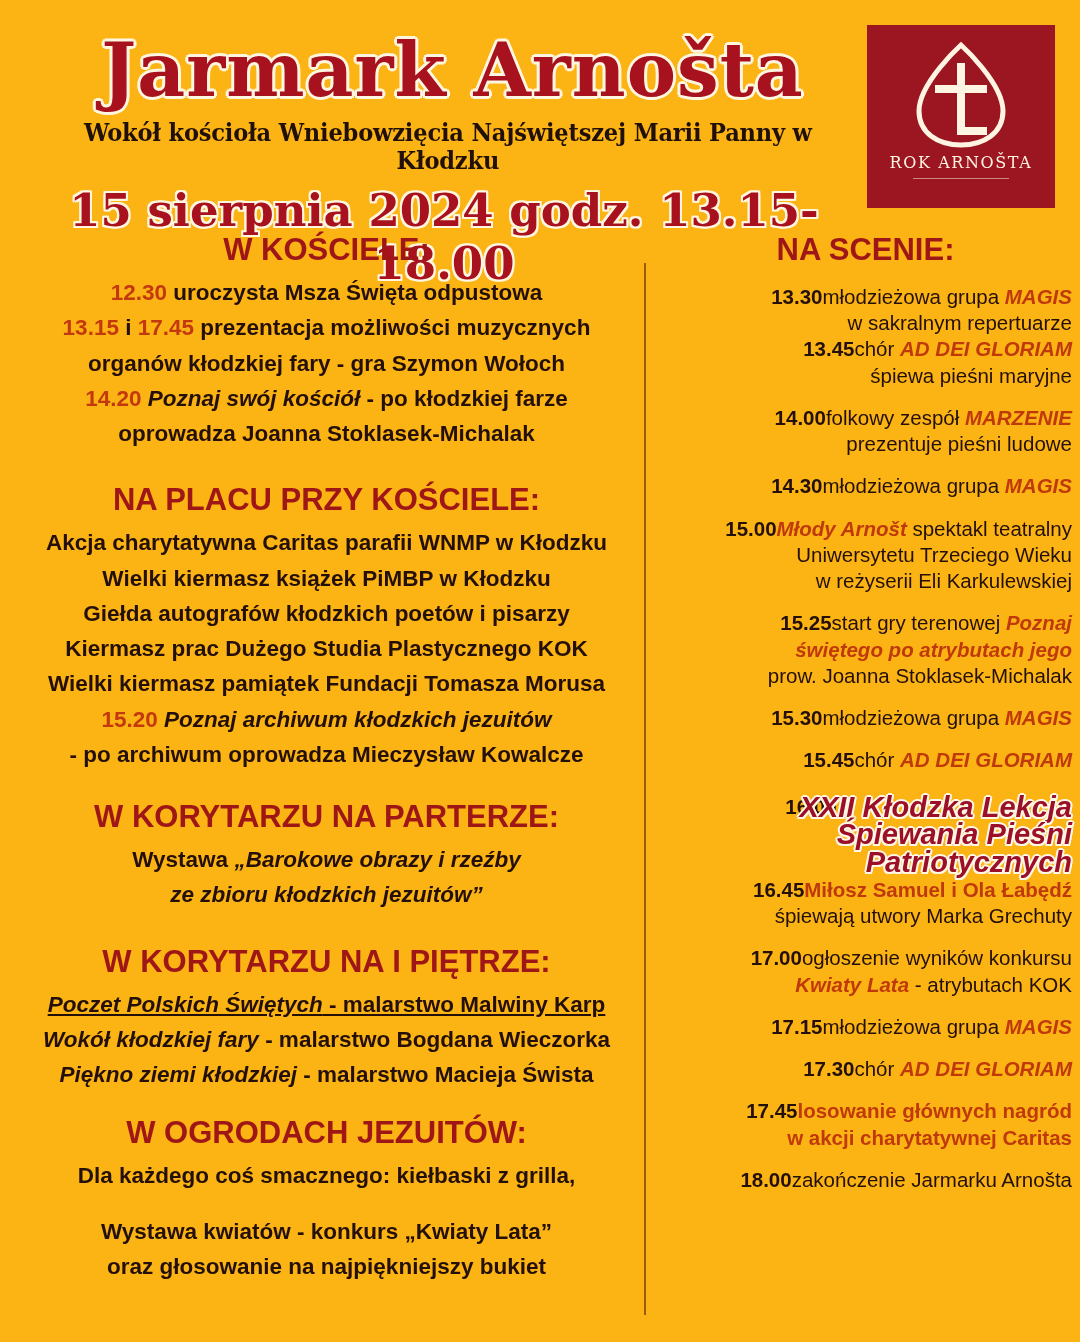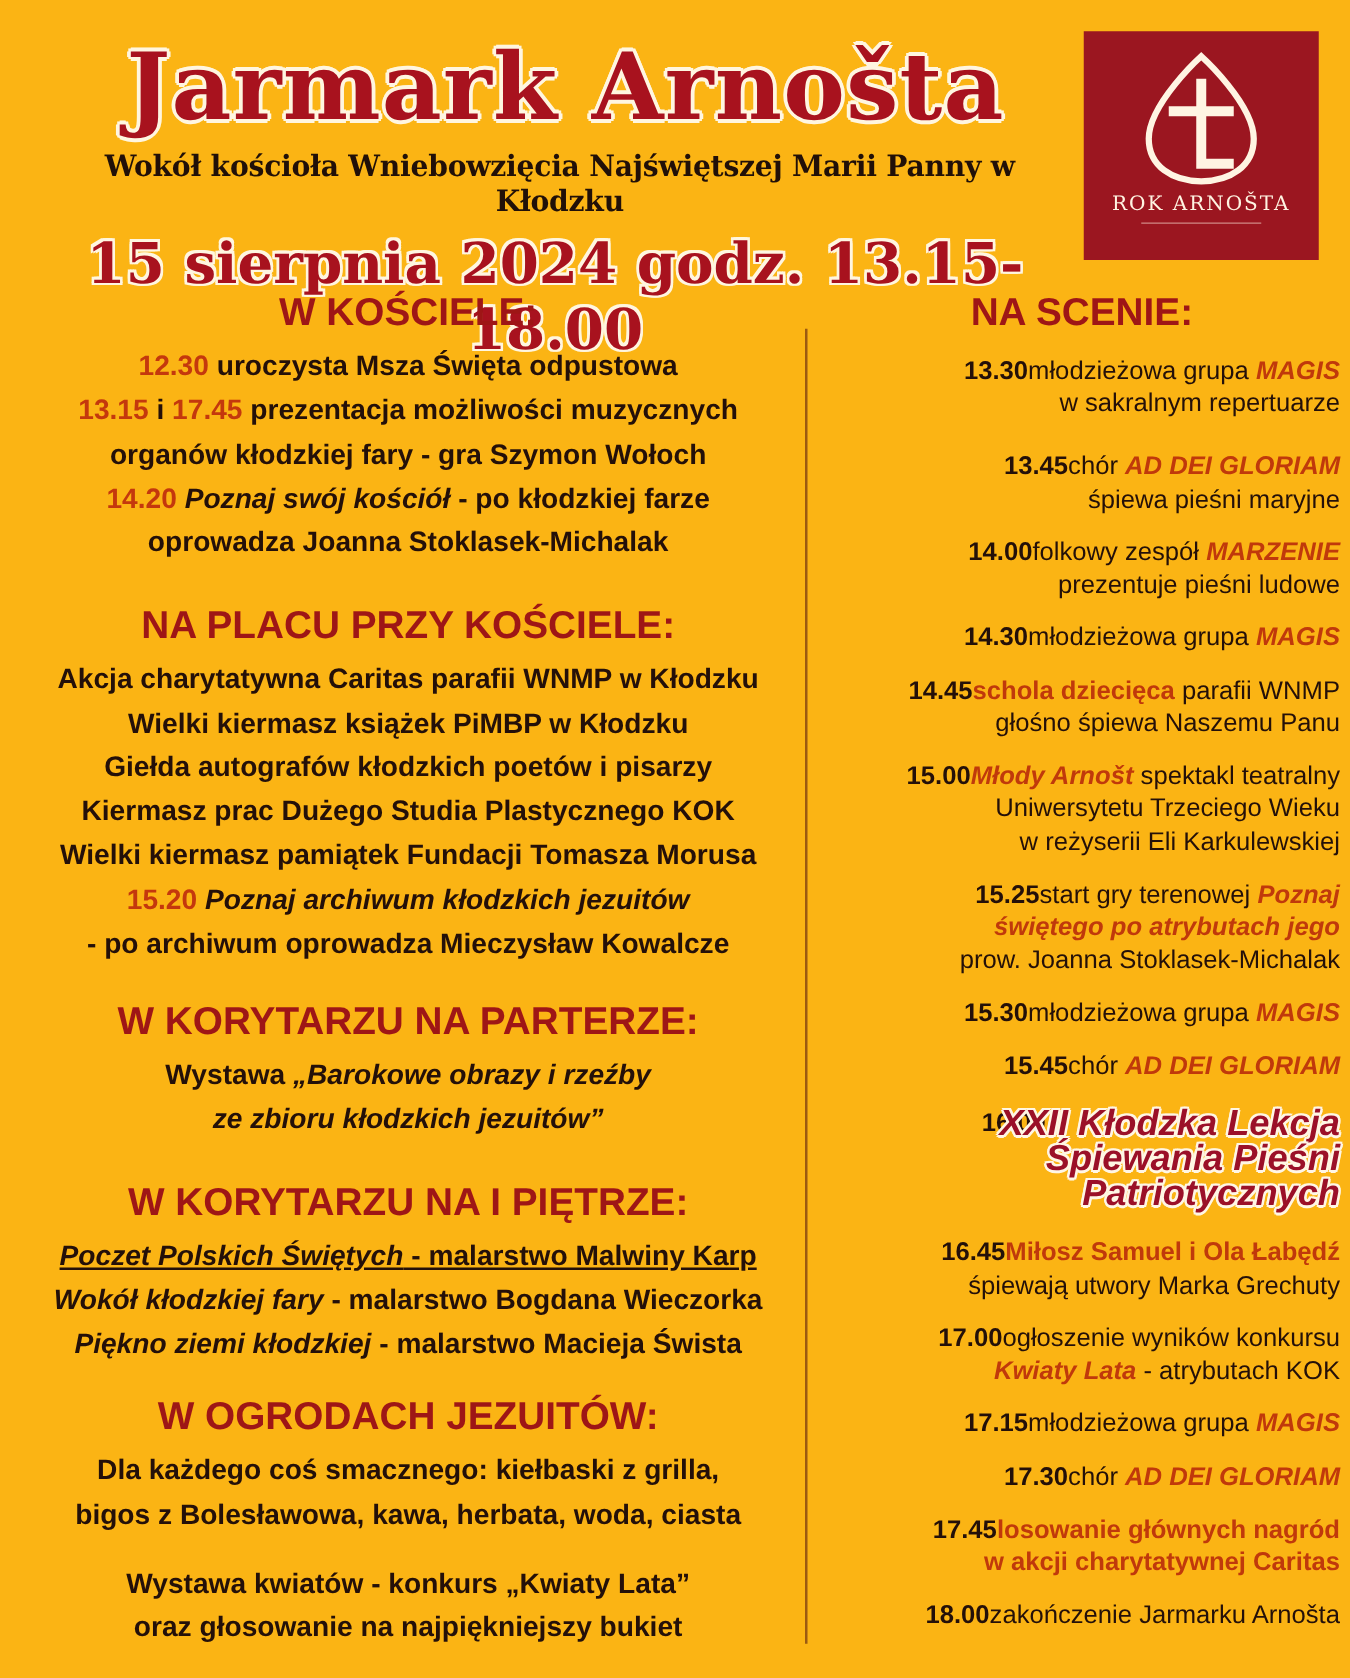--- a/index.html
+++ b/index.html
@@ -170,38 +170,36 @@
       </div>
       <div style="margin-top: 34px;">
         <h2 class="sec l-sec" style="margin-bottom: 10px;">W KORYTARZU NA I PIĘTRZE:</h2>
         <p class="lrow" style="margin-top: 6px; text-decoration: underline;"><span class="i">Poczet Polskich Świętych</span><span> - malarstwo Malwiny Karp</span></p>
         <p class="lrow" style="margin-top: 6px;"><span class="i">Wokół kłodzkiej fary</span><span> - malarstwo Bogdana Wieczorka</span></p>
         <p class="lrow" style="margin-top: 6px;"><span class="i">Piękno ziemi kłodzkiej</span><span> - malarstwo Macieja Śwista</span></p>
       </div>
       <div style="margin-top: 26px;">
         <h2 class="sec l-sec" style="margin-bottom: 10px;">W OGRODACH JEZUITÓW:</h2>
         <p class="lrow" style="margin-top: 6px;"><span>Dla każdego coś smacznego: kiełbaski z grilla,</span></p>
-        <p class="lrow" style="margin-top: 6px;"><span>bigos z Bolesławowa, kawa, herbata, woda, ciasta</span></p>
         <p class="lrow" style="height: 14px; margin-top: 6px;"></p>
         <p class="lrow" style="margin-top: 6px;"><span>Wystawa kwiatów - konkurs „Kwiaty Lata”</span></p>
         <p class="lrow" style="margin-top: 6px;"><span>oraz głosowanie na najpiękniejszy bukiet</span></p>
       </div>
     </div>
   <div class="col-right" id="right-col">
       <h2 class="sec r-sec" style="margin-top: 14px; margin-bottom: 10px;">NA SCENIE:</h2>
       <p class="rrow" style="margin-top: 16px;"><span class="time">13.30</span><span>młodzieżowa grupa </span><span class="redi">MAGIS</span><br><span>w sakralnym repertuarze</span></p>
-      <p class="rrow" style="margin-top: 24px;"><span class="time">13.45</span><span>chór </span><span class="redi">AD DEI GLORIAM</span><br><span>śpiewa pieśni maryjne</span></p>
+      <p class="rrow" style="margin-top: 0;"><span class="time">13.45</span><span>chór </span><span class="redi">AD DEI GLORIAM</span><br><span>śpiewa pieśni maryjne</span></p>
       <p class="rrow" style="margin-top: 16px;"><span class="time">14.00</span><span>folkowy zespół </span><span class="redi">MARZENIE</span><br><span>prezentuje pieśni ludowe</span></p>
       <p class="rrow" style="margin-top: 16px;"><span class="time">14.30</span><span>młodzieżowa grupa </span><span class="redi">MAGIS</span></p>
-      <p class="rrow" style="margin-top: 16px;"><span class="time">14.45</span><span class="red">schola dziecięca</span><span> parafii WNMP</span><br><span>głośno śpiewa Naszemu Panu</span></p>
       <p class="rrow" style="margin-top: 16px;"><span class="time">15.00</span><span class="redi">Młody Arnošt</span><span> spektakl teatralny</span><br><span>Uniwersytetu Trzeciego Wieku</span><br><span>w reżyserii Eli Karkulewskiej</span></p>
       <p class="rrow" style="margin-top: 16px;"><span class="time">15.25</span><span>start gry terenowej </span><span class="redi">Poznaj</span><br><span class="redi">świętego po atrybutach jego</span><br><span>prow. Joanna Stoklasek-Michalak</span></p>
       <p class="rrow" style="margin-top: 16px;"><span class="time">15.30</span><span>młodzieżowa grupa </span><span class="redi">MAGIS</span></p>
       <p class="rrow" style="margin-top: 16px;"><span class="time">15.45</span><span>chór </span><span class="redi">AD DEI GLORIAM</span></p>
       <p class="rrow" style="margin-top: 20px;"><span class="time">16.00</span><span class="big-item">XXII Kłodzka Lekcja<br>Śpiewania Pieśni<br>Patriotycznych</span></p>
-      <p class="rrow" style="margin-top: 20px;"><span class="time">16.45</span><span class="red">Miłosz Samuel i Ola Łabędź</span><br><span>śpiewają utwory Marka Grechuty</span></p>
+      <p class="rrow" style="margin-top: 0;"><span class="time">16.45</span><span class="red">Miłosz Samuel i Ola Łabędź</span><br><span>śpiewają utwory Marka Grechuty</span></p>
       <p class="rrow" style="margin-top: 16px;"><span class="time">17.00</span><span>ogłoszenie wyników konkursu</span><br><span class="redi">Kwiaty Lata</span><span> - atrybutach KOK</span></p>
       <p class="rrow" style="margin-top: 16px;"><span class="time">17.15</span><span>młodzieżowa grupa </span><span class="redi">MAGIS</span></p>
       <p class="rrow" style="margin-top: 16px;"><span class="time">17.30</span><span>chór </span><span class="redi">AD DEI GLORIAM</span></p>
       <p class="rrow all-red" style="margin-top: 16px;"><span class="time">17.45</span><span>losowanie głównych nagród</span><br><span>w akcji charytatywnej Caritas</span></p>
       <p class="rrow" style="margin-top: 16px;"><span class="time">18.00</span><span>zakończenie Jarmarku Arnošta</span></p>
     </div>
 </div>
 
 </body></html>

